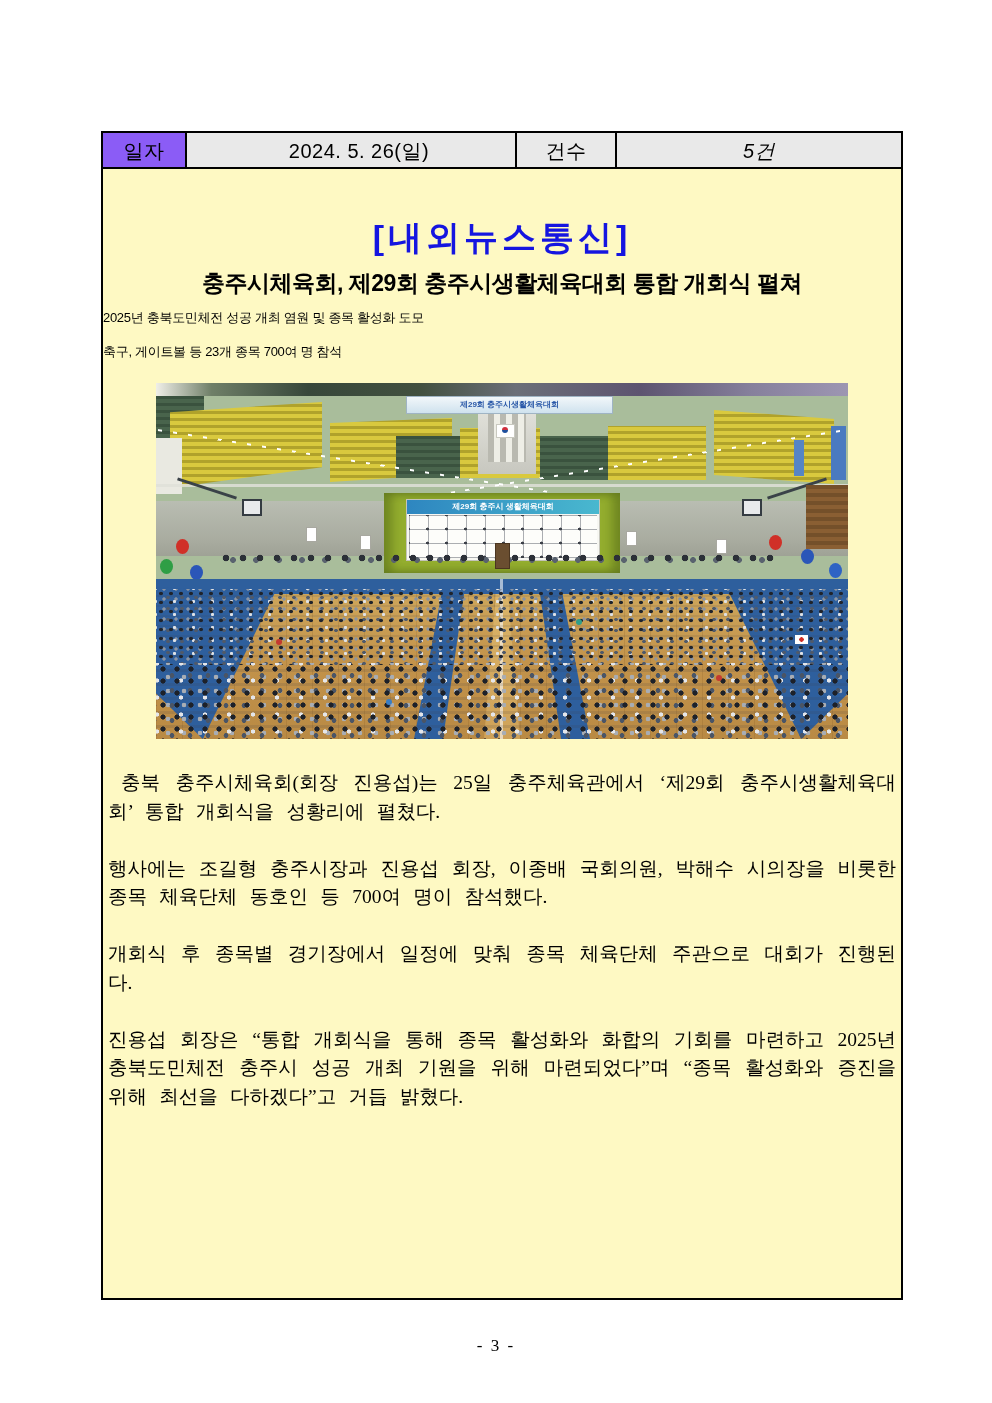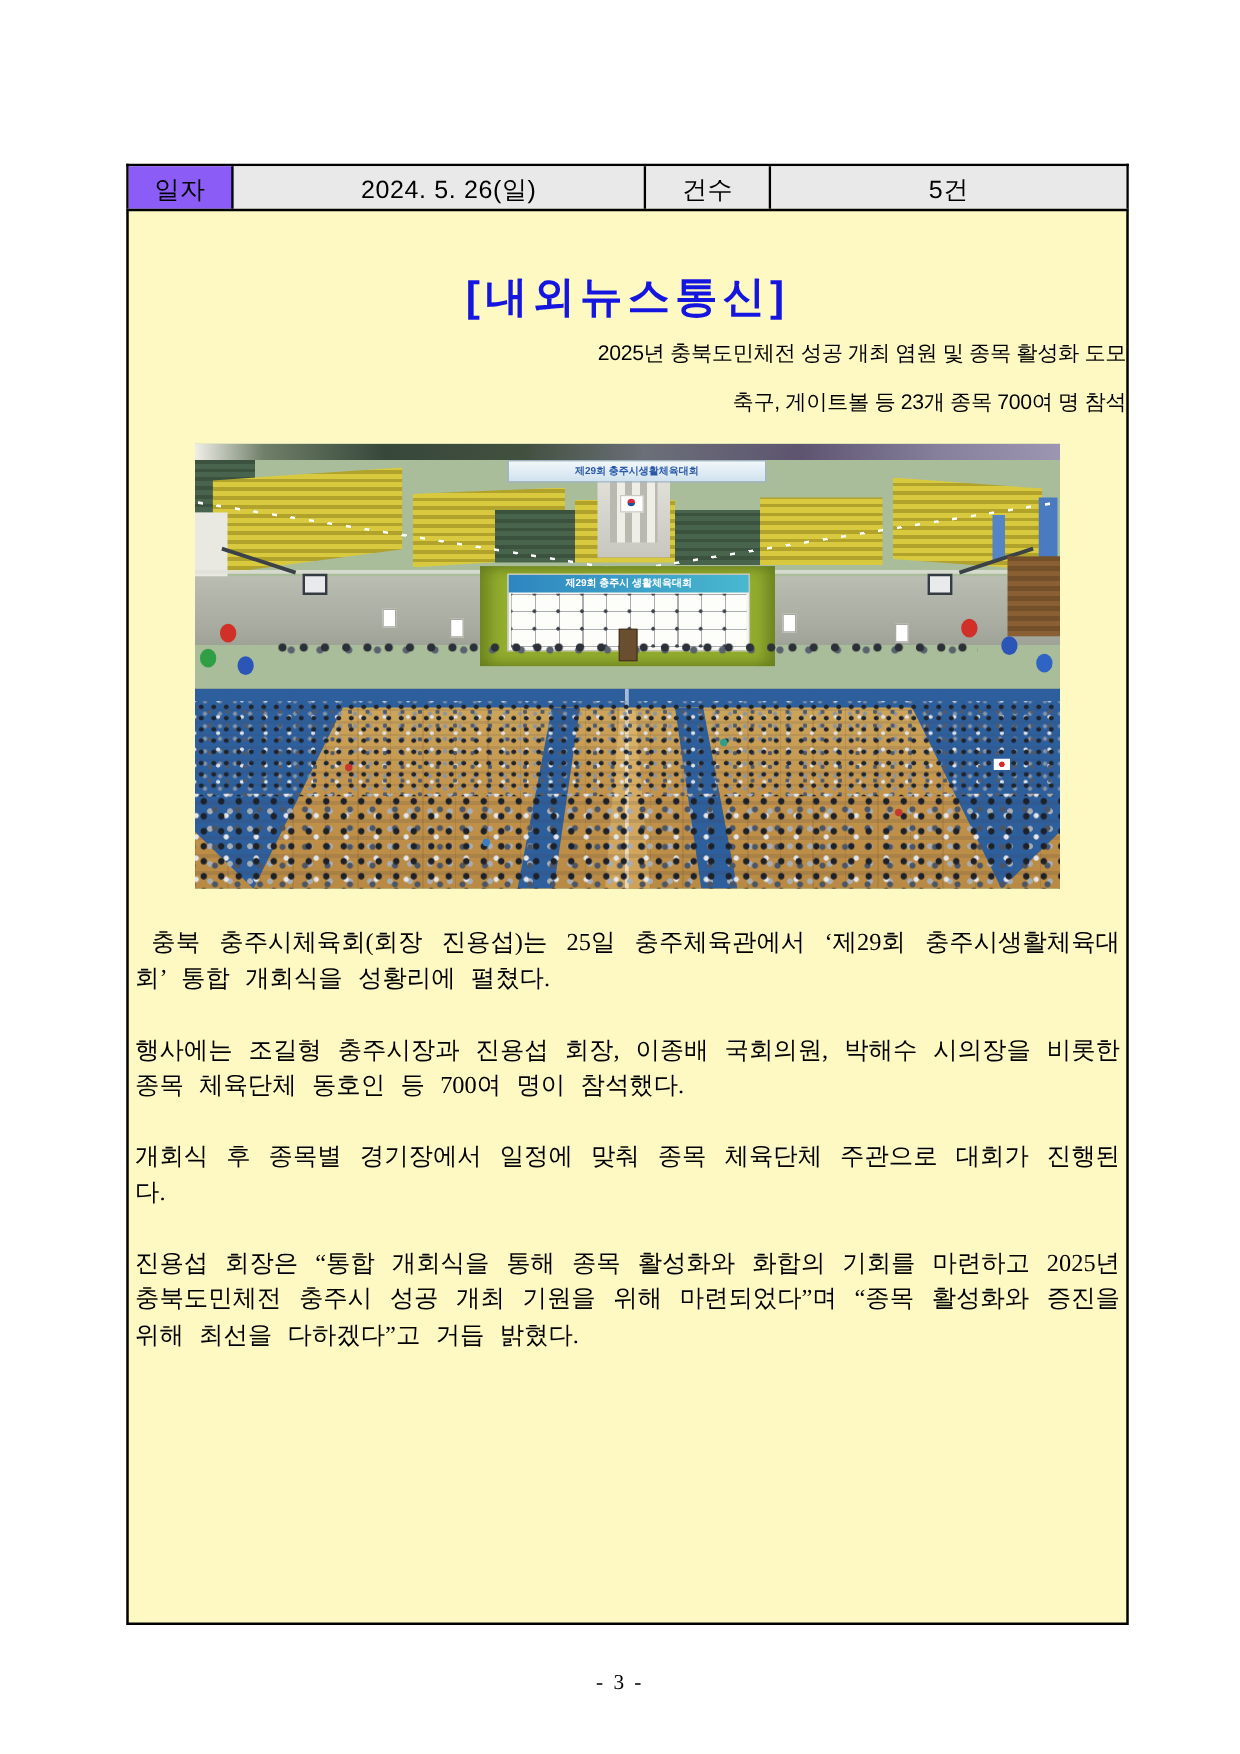--- a/index.html
+++ b/index.html
@@ -4,32 +4,32 @@
 <style>
   html,body{margin:0;padding:0;background:#ffffff;}
   body{width:992px;height:1403px;font-family:"Liberation Sans","DejaVu Sans",sans-serif;color:#000;}
   .sheet{position:relative;width:992px;height:1403px;background:#fff;overflow:hidden;}
 
   
   .header-table{position:absolute;left:101px;top:131px;width:802px;height:38px;
     display:flex;box-sizing:border-box;border:2px solid #000;border-bottom:none;}
   .header-table .cell{box-sizing:border-box;background:#e9e9e9;display:flex;align-items:center;
     justify-content:center;font-size:20px;letter-spacing:0.5px;border-right:2px solid #000;}
-  .header-table .cell:last-child{border-right:none;}
+  .header-table .cell:last-child{border-right:none;font-style:italic;}
   .c-date-label{width:84px;}
   .c-date-value{width:330px;padding-left:16px;}
   .c-count-label{width:100px;}
   .c-count-value{flex:1;}
 
   
   .article-box{position:absolute;left:101px;top:167px;width:802px;height:1133px;
     box-sizing:border-box;border:2px solid #000;background:#fef9c3;}
   .agency{margin-top:46px;text-align:center;font-size:34px;font-weight:bold;letter-spacing:4px;}
   .headline{margin-top:7px;text-align:center;font-size:23px;font-weight:bold;letter-spacing:-0.5px;}
-  .sub{text-align:right;font-size:17px;letter-spacing:-0.3px;}
+  .sub{text-align:left;font-size:13px;letter-spacing:-0.3px;}
   .sub1{margin-top:10px;}
   .sub2{margin-top:16px;}
 
   
   .body-text{margin:30px 5px 0 5px;}
   .body-text p{font-family:"Liberation Serif","DejaVu Serif",serif;font-size:19.5px;
     line-height:28.5px;margin:0 0 28.5px 0;text-align:justify;word-spacing:0.38em;}
   .body-text p.indent{text-indent:13px;}
   .body-text p:last-child{margin-bottom:0;}
 
@@ -64,21 +64,21 @@
   .rail{left:0;top:88px;width:100%;height:3px;background:#dfe0d8;opacity:.85;}
   .top-banner{left:250px;top:0;width:205px;height:16px;background:linear-gradient(#f2f7fa,#cfe2ee);
     border:1px solid #9fb4c4;font-size:8px;line-height:15px;text-align:center;color:#2a58a8;
     font-weight:bold;overflow:hidden;white-space:nowrap;}
   .poster-r1{right:2px;top:30px;width:15px;height:54px;background:#4a7ac0;}
   .poster-r2{right:44px;top:44px;width:10px;height:36px;background:#5585c5;}
   .bunt{height:2px;background:repeating-linear-gradient(90deg,#ffffff 0 4px,transparent 4px 15px);}
   .bunt-a{left:-30px;top:62px;width:430px;transform:rotate(9deg);}
   .bunt-b{right:-30px;top:62px;width:430px;transform:rotate(-9deg);}
 
-  .ph-stage{left:0;top:106px;width:100%;height:55px;
+  .ph-stage{left:0;top:118px;width:100%;height:55px;
     background:linear-gradient(#b9bdb2,#a9aca0 70%,#9fa296);overflow:visible;}
   .backdrop{left:228px;top:-8px;width:236px;height:80px;background:#93ad2e;
     box-shadow:inset 8px 0 10px rgba(70,90,20,.45), inset -8px 0 10px rgba(70,90,20,.45);}
   .stage-banner{left:250px;top:-2px;width:192px;height:60px;background:#f7f7f2;border:1px solid #c4c4ba;}
   .stage-banner-top{left:0;top:0;width:100%;height:14px;
     background:linear-gradient(90deg,#2e86c0,#49b8cf);color:#fff;font-size:8px;line-height:14px;
     text-align:center;font-weight:bold;overflow:hidden;white-space:nowrap;}
   .stage-banner-grid{left:2px;top:15px;right:2px;bottom:2px;background-color:#fdfdfa;
     background-image:
       radial-gradient(circle,#3c4048 1.2px,transparent 1.7px),
@@ -159,20 +159,21 @@
     <div class="cell c-date-label" style="background: #8b5cf6;">일자</div>
     <div class="cell c-date-value" style="background: rgb(233, 233, 233);">2024. 5. 26(일)</div>
     <div class="cell c-count-label" style="background: rgb(233, 233, 233);">건수</div>
     <div class="cell c-count-value" style="background: rgb(233, 233, 233);">5건</div>
   </div>
 
   <div class="article-box">
 
     <div class="agency" id="agency-title" style="color: rgb(21, 21, 224);">[내외뉴스통신]</div>
 
+    <div class="headline">충주시체육회, 제29회 충주시생활체육대회 통합 개회식 펼쳐</div>
 
     <div class="sub sub1">2025년 충북도민체전 성공 개최 염원 및 종목 활성화 도모</div>
     <div class="sub sub2">축구, 게이트볼 등 23개 종목 700여 명 참석</div>
 
     <div class="photo">
       <div class="ph-ceiling"></div>
 
       <div class="ph-stands">
         <div class="dkgreen dk1"></div>
         <div class="seat seat-l1"></div>

